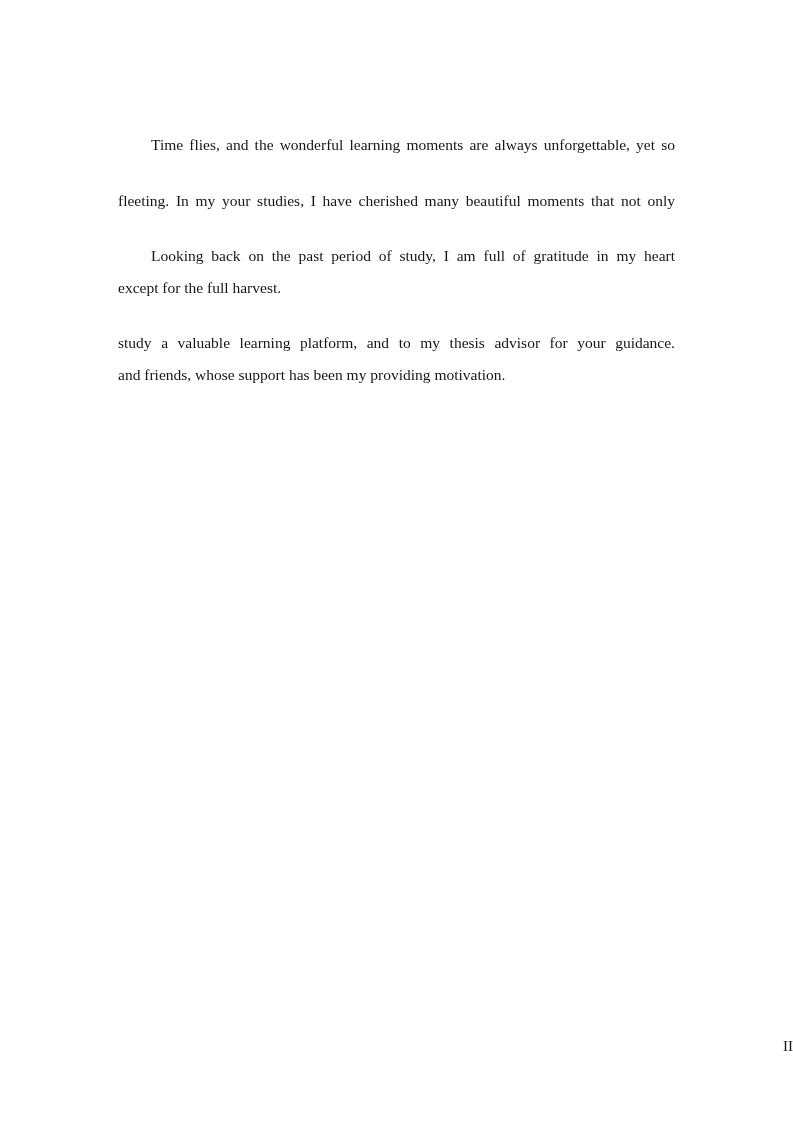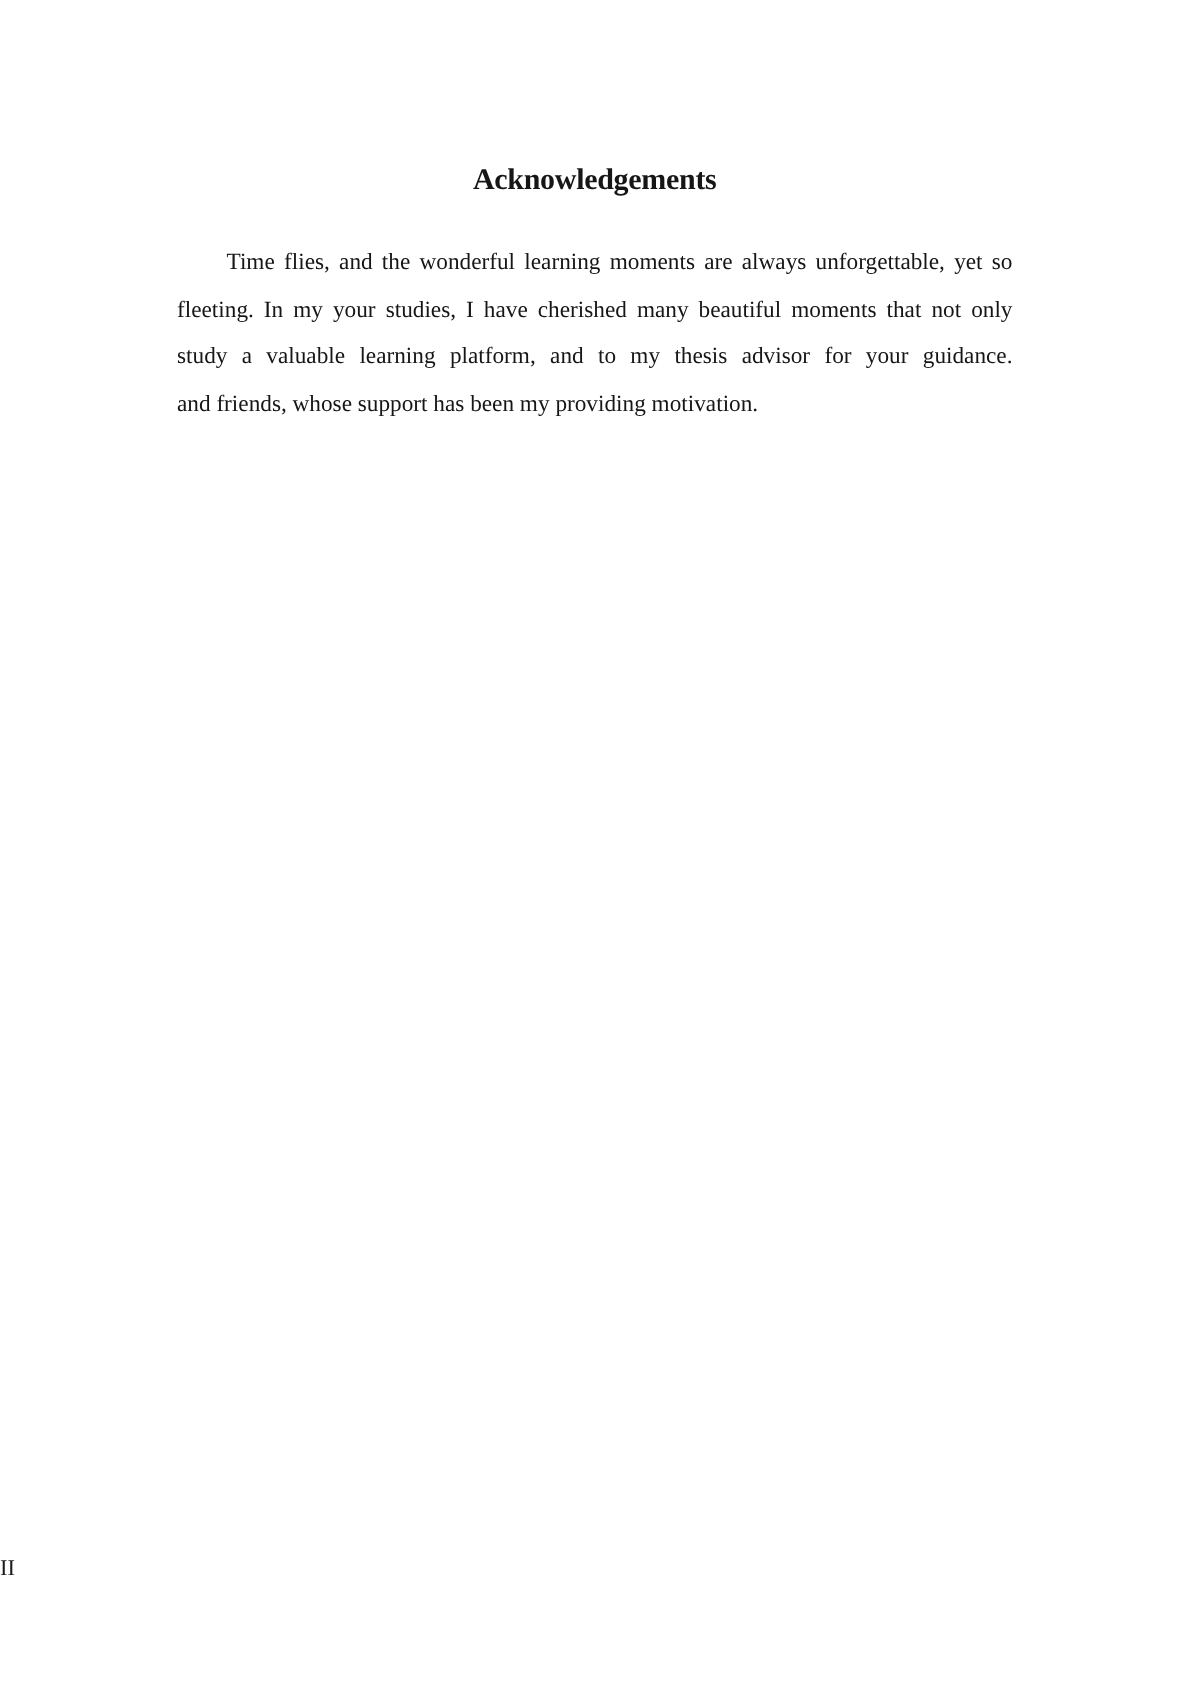--- a/index.html
+++ b/index.html
@@ -35,45 +35,49 @@
   }
   .line {
     font-size: 15.5px;
     line-height: 31.6px;
     text-align: left;
     word-spacing: normal;
   }
   .line.just {
     text-align: justify;
     text-align-last: justify;
+    margin-top: 24px;
   }
   .line.first {
     text-indent: 33px;
   }
   .page-num {
     position: absolute;
     top: 1036px;
     left: 0;
     width: 100%;
-    text-align: left;
+    text-align: right;
     font-size: 15px;
     line-height: 20px;
     color: #1b1b1b;
   }
 </style>
 </head>
 <body>
 
 <div class="page">
-  <h1 class="doc-title">Acknowledgements</h1>
 
   <div class="doc-body">
       <div class="para">
         <div class="line first just">Time flies, and the wonderful learning moments are always unforgettable, yet so</div>
         <div class="line just">fleeting. In my your studies, I have cherished many beautiful moments that not only</div>
+      </div>
+      <div class="para">
+        <div class="line first just">Looking back on the past period of study, I am full of gratitude in my heart</div>
+        <div class="line">except for the full harvest.</div>
       </div>
       <div class="para">
         <div class="line just">study a valuable learning platform, and to my thesis advisor for your guidance.</div>
         <div class="line">and friends, whose support has been my providing motivation.</div>
       </div>
     </div>
 
   <div class="page-num">II</div>
 </div>
 

